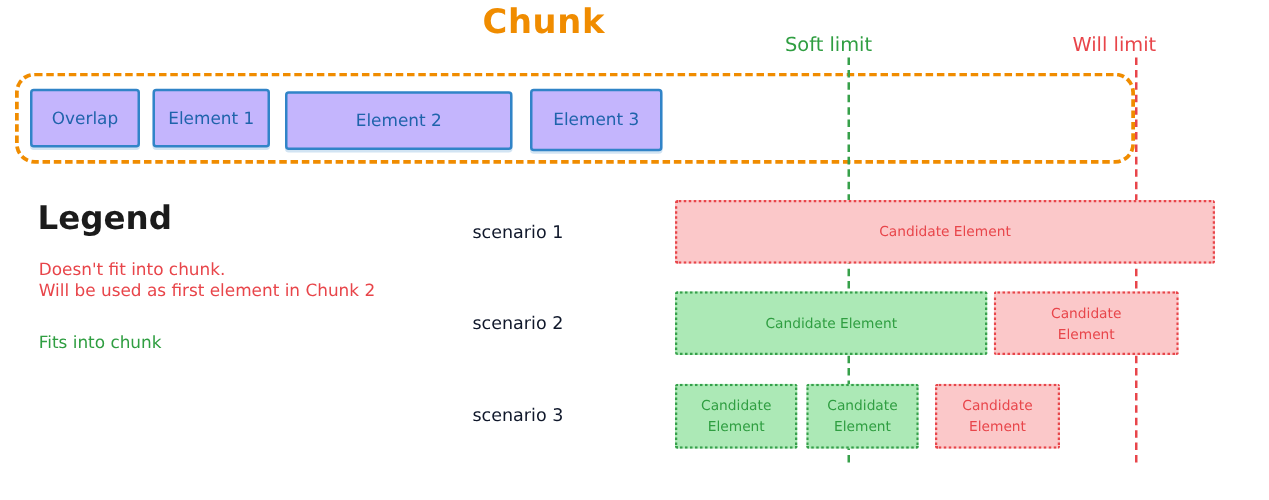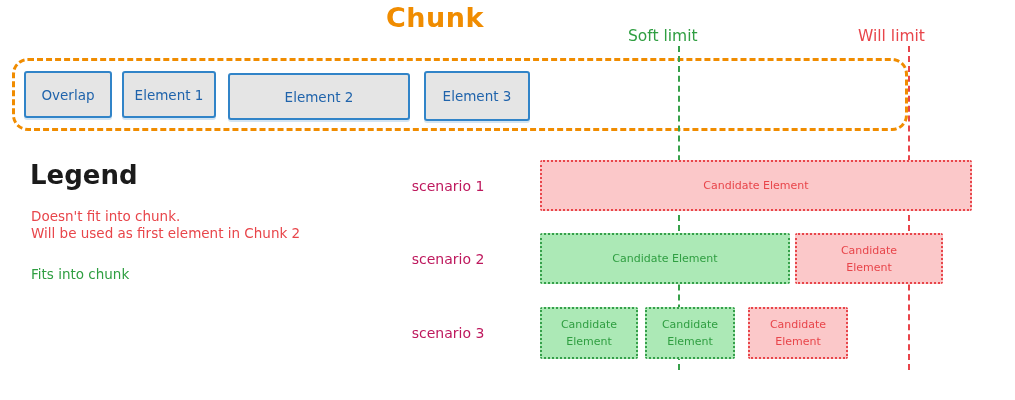--- a/index.html
+++ b/index.html
@@ -35,21 +35,21 @@
     top: 58px;
     width: 896px;
     height: 73px;
     box-sizing: border-box;
     border: 3px dashed #f08c00;
     border-radius: 16px;
   }
   .element-box {
     position: absolute;
     box-sizing: border-box;
-    background: #e5e5e5;
+    background: #c4b5fd;
     border: 2px solid #3184c8;
     border-radius: 3px;
     color: #1f63ab;
     font-size: 13.5px;
     display: flex;
     align-items: center;
     justify-content: center;
     box-shadow: 0 2px 0 rgba(49,132,200,0.22);
   }
 
@@ -86,22 +86,22 @@
     white-space: pre-line;
   }
   #legend-note-red { top: 208px; color: #e8454a; }
   #legend-note-green { top: 266px; color: #2f9e41; }
 
   
   .scenario-label {
     position: absolute;
     width: 140px;
     left: 378px;
-    text-align: center;
-    color: #be185d;
+    text-align: left;
+    color: #0f172a;
     font-size: 14px;
   }
   .candidate-box {
     position: absolute;
     box-sizing: border-box;
     display: flex;
     align-items: center;
     justify-content: center;
     text-align: center;
     font-size: 11px;

